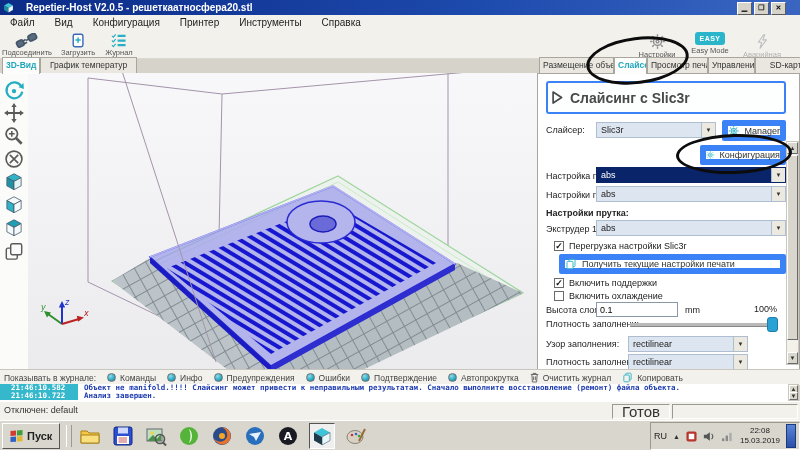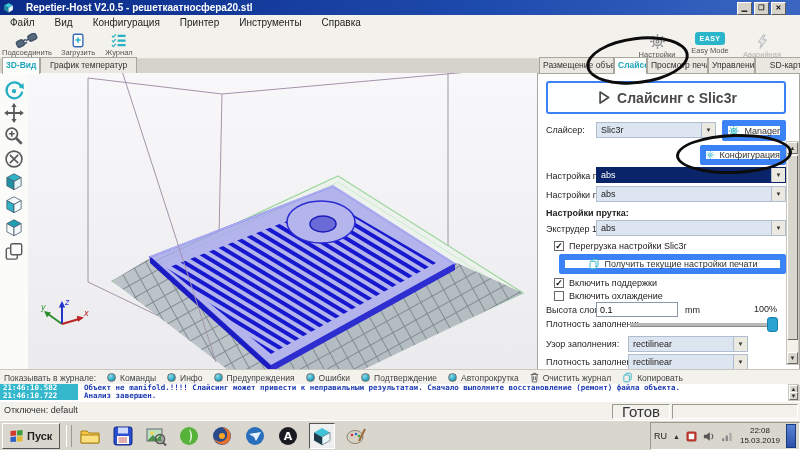--- a/index.html
+++ b/index.html
@@ -30,21 +30,21 @@
   .tab.active{background:#fdfdfc;color:#1fa6bc;font-weight:bold;height:17px;z-index:2;}
   
   .vtools{position:absolute;left:0;top:73px;width:28px;height:297px;background:#fbfbfa;border-right:1px solid #e3e1d8;}
   .vicon{position:absolute;left:3px;width:22px;height:22px;}
   
   .rpanel{position:absolute;left:537px;top:73px;width:263px;height:297px;background:#fff;
     border:1px solid #a9a79d;box-sizing:border-box;}
   .rlabel{position:absolute;font-size:9px;color:#222;white-space:nowrap;}
   .rlabel.b{font-weight:bold;}
   .btn-teal{position:absolute;box-sizing:border-box;background:#fdfefe;border:6px solid #3b82f6;
-    display:flex;align-items:center;justify-content:center;gap:5px;font-size:9px;color:#333;border-radius:2px;}
+    display:flex;align-items:center;gap:5px;font-size:9px;color:#333;border-radius:2px;}
   .slicebtn{border-width:2px;font-size:14px;font-weight:bold;color:#4a4a4a;border-radius:3px;}
   .combo{position:absolute;box-sizing:border-box;height:16px;background:#dde5f0;border:1px solid #aebdd0;
     font-size:9px;display:flex;align-items:center;}
   .combo .cv{flex:1;padding-left:4px;overflow:hidden;white-space:nowrap;}
   .combo .cb{width:13px;height:100%;background:#ece9e0;border-left:1px solid #aebdd0;
     font-size:6px;display:flex;align-items:center;justify-content:center;color:#333;}
   .combo.sel{background:#0a246a;color:#fff;border-color:#0a246a;}
   .cbx{position:absolute;display:flex;align-items:center;gap:5px;font-size:9px;color:#222;}
   .box{width:10px;height:10px;background:#fff;border:1px solid #6a6a6a;box-sizing:border-box;
     font-size:9px;line-height:8px;text-align:center;font-weight:bold;color:#111;}
@@ -60,21 +60,21 @@
   .ellipse{position:absolute;border:3px solid #0c0c0c;border-radius:50%;pointer-events:none;}
   
   .logbar{position:absolute;left:0;top:369px;right:0;height:15px;background:#f2f1ec;border-top:1px solid #c9c7bd;
     display:flex;align-items:center;gap:11px;font-size:8.5px;color:#444;padding-left:4px;white-space:nowrap;}
   .ldot{width:9px;height:9px;border-radius:50%;border:1px solid #707070;box-sizing:border-box;
     background:radial-gradient(circle at 35% 30%,#8edcec,#2aa9c4 60%,#147e97);display:inline-block;}
   .ltog{display:flex;align-items:center;gap:4px;}
   .logrows{position:absolute;left:0;top:384px;width:788px;height:17px;background:#fff;
     font-family:"DejaVu Sans Mono",monospace;font-size:7.5px;font-weight:bold;}
   .lrow{display:flex;height:8px;line-height:8px;}
-  .ltime{width:78px;background:#35b7cc;color:#fff;padding-left:3px;box-sizing:border-box;}
+  .ltime{width:78px;background:#35b7cc;color:#fff;padding-left:11px;box-sizing:border-box;}
   .lmsg{color:#1e3bb0;padding-left:6px;white-space:nowrap;}
   
   .statusbar{position:absolute;left:0;top:401px;right:0;height:18px;background:#f2f1ec;
     border-top:1px solid #fff;font-size:9px;color:#333;}
   .scell{position:absolute;top:2px;height:13px;border:1px solid;border-color:#9a9a90 #fff #fff #9a9a90;
     font-size:15px;line-height:13px;text-align:center;}
   .taskbar{position:absolute;left:0;top:420px;right:0;height:30px;background:#d9d6cd;border-top:1px solid #fff;
     display:flex;align-items:center;}
   .startbtn{margin-left:2px;height:24px;display:flex;align-items:center;gap:4px;padding:0 7px;
     background:#d9d6cd;border:1px solid;border-color:#fff #555 #555 #fff;font-size:11px;font-weight:bold;}

